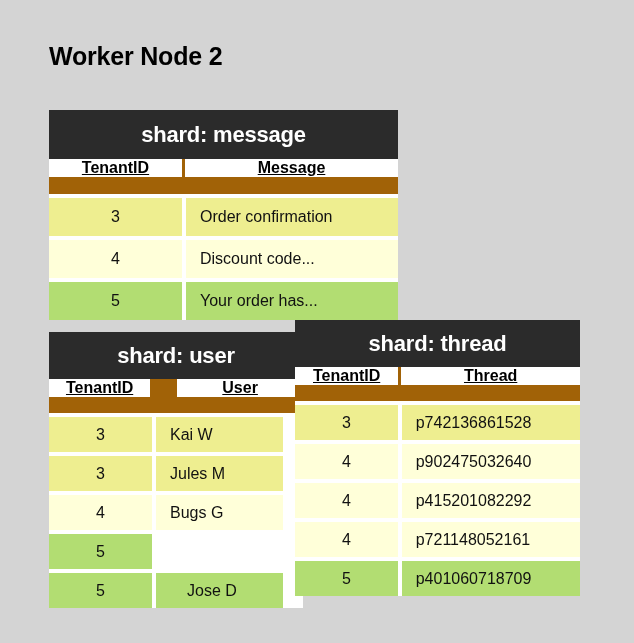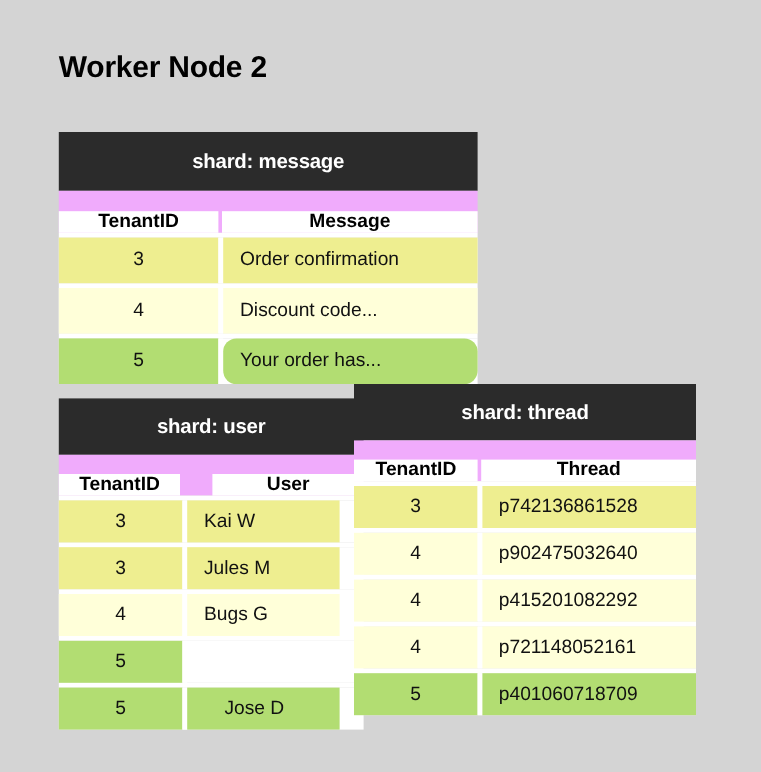--- a/index.html
+++ b/index.html
@@ -27,33 +27,34 @@
   }
 
   .shard-table {
     position: absolute;
     box-sizing: border-box;
   }
 
   .shard-header {
     background: #2b2b2b;
     color: #ffffff;
-    font-size: 17px;
+    font-size: 22px;
     font-weight: bold;
     text-align: center;
     display: flex;
     align-items: center;
     justify-content: center;
     letter-spacing: -0.2px;
   }
 
   .col-head-row {
-    background: #f0abfc;
-    display: flex;
-    align-items: flex-end;
+    background: #a16207;
+    display: flex;
+    align-items: flex-start;
+    text-decoration: underline;
   }
   .col-head-cell {
     display: flex;
     align-items: center;
     justify-content: center;
     font-size: 16px;
     font-weight: bold;
     color: #000000;
     background: #ffffff;
     box-sizing: border-box;
@@ -145,21 +146,21 @@
   <div class="row-gap"></div>
   <div class="data-row">
     <div class="cell cell-id c1" style="background: rgb(255, 255, 217);">4</div>
     <div class="cell-gap"></div>
     <div class="cell cell-val c2" style="background: rgb(255, 255, 217);">Discount code...</div>
   </div>
   <div class="row-gap"></div>
   <div class="data-row">
     <div class="cell cell-id c1" style="background: rgb(178, 221, 114);">5</div>
     <div class="cell-gap"></div>
-    <div class="cell cell-val c2" style="background: rgb(178, 221, 114); border-radius: 11px;">Your order has...</div>
+    <div class="cell cell-val c2" style="background: rgb(178, 221, 114);">Your order has...</div>
   </div>
 </div>
 
 <div class="shard-table" id="tbl-user">
   <div class="shard-header">shard: user</div>
   <div class="col-head-row">
     <div class="col-head-cell c1">TenantID</div>
     <div class="col-head-divider"></div>
     <div class="col-head-cell c2">User</div>
   </div>

